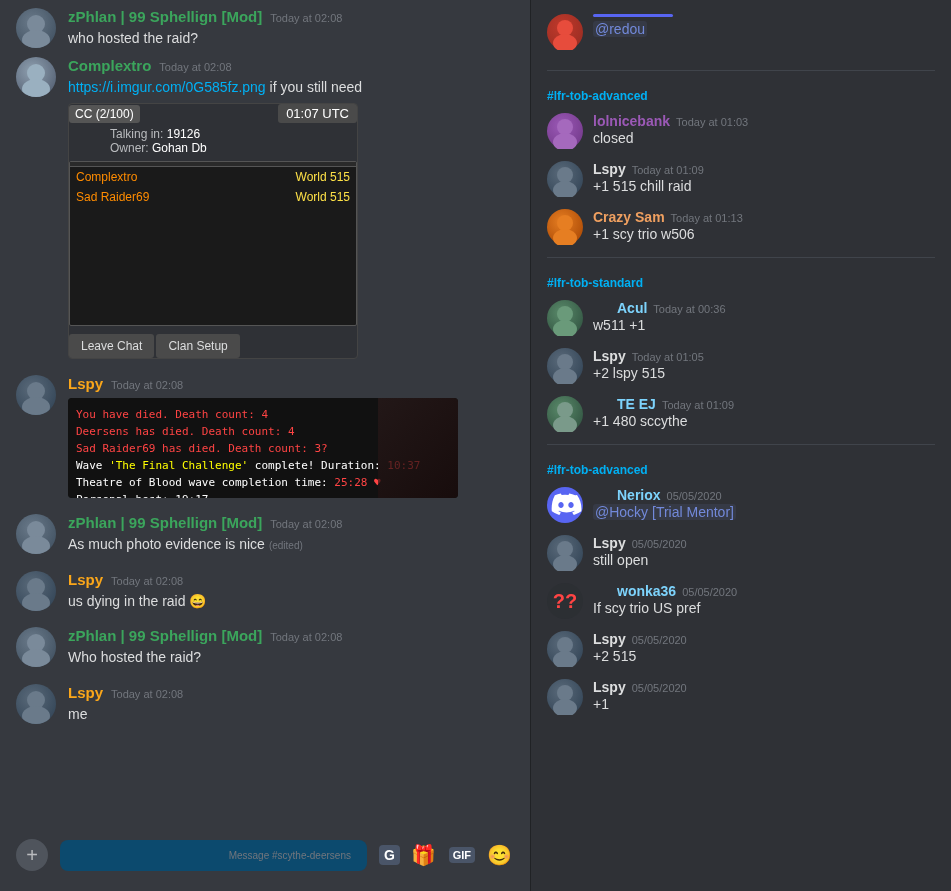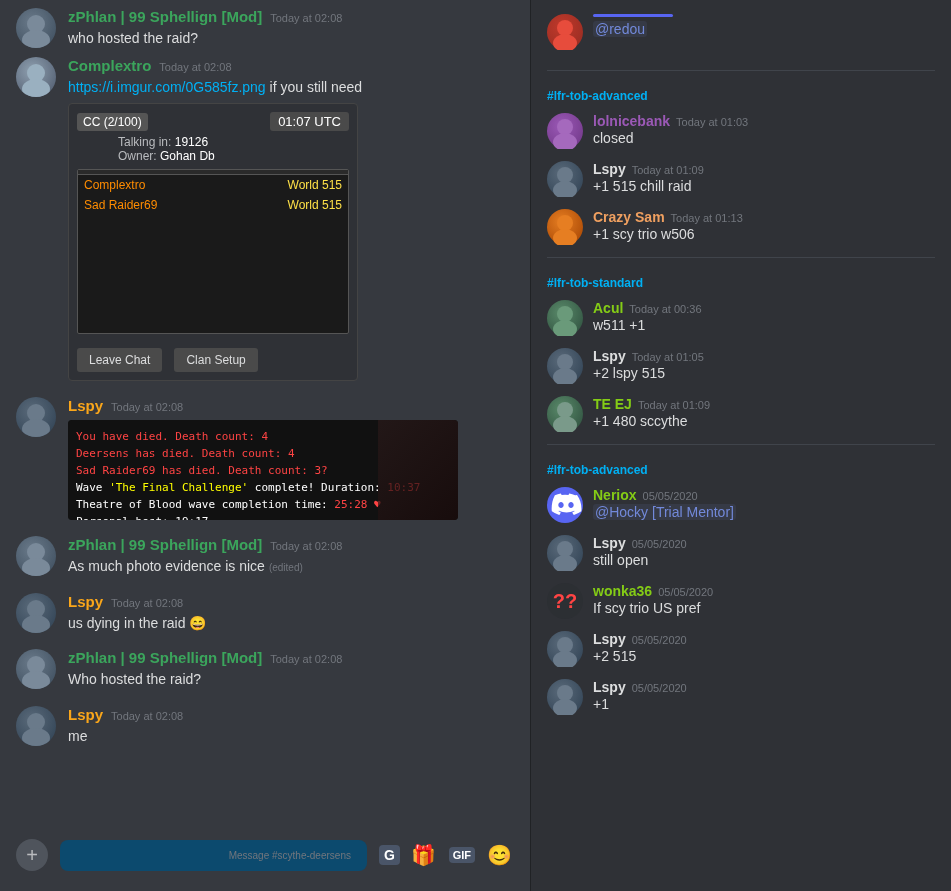--- a/index.html
+++ b/index.html
@@ -88,21 +88,21 @@
       font-size: 10px;
       color: #72767d;
       margin-left: 4px;
     }
 
     
     .game-embed {
       background: #2f3136;
       border: 1px solid #444;
       border-radius: 4px;
-      padding: 8px;
+      padding: 0;
       margin-top: 6px;
       width: 290px;
     }
 
     .embed-header {
       display: flex;
       justify-content: space-between;
       align-items: center;
       margin-bottom: 4px;
     }
@@ -140,22 +140,22 @@
       justify-content: space-between;
       padding: 3px 6px;
       font-size: 12px;
     }
 
     .player-entry .name { color: #ff8c00; }
     .player-entry .world { color: #fde047; }
 
     .embed-buttons {
       display: flex;
-      gap: 12px;
-      margin-top: 14px;
+      gap: 2px;
+      margin-top: 8px;
     }
 
     .embed-btn {
       background: #4a4a4a;
       color: #dcddde;
       border: none;
       padding: 5px 12px;
       border-radius: 3px;
       font-size: 12px;
       cursor: pointer;
@@ -271,21 +271,21 @@
       display: flex;
       align-items: baseline;
       gap: 6px;
     }
 
     .right-username {
       font-weight: 600;
       font-size: 14px;
     }
 
-    .right-username.green { color: #84cc16; }
+    .right-username.green { color: #7dd3fc; margin-left: 24px; }
     .right-username.purple { color: #9b59b6; }
     .right-username.orange { color: #e67e22; }
 
     .right-timestamp {
       font-size: 11px;
       color: #72767d;
     }
 
     .right-text {
       color: #dcddde;

